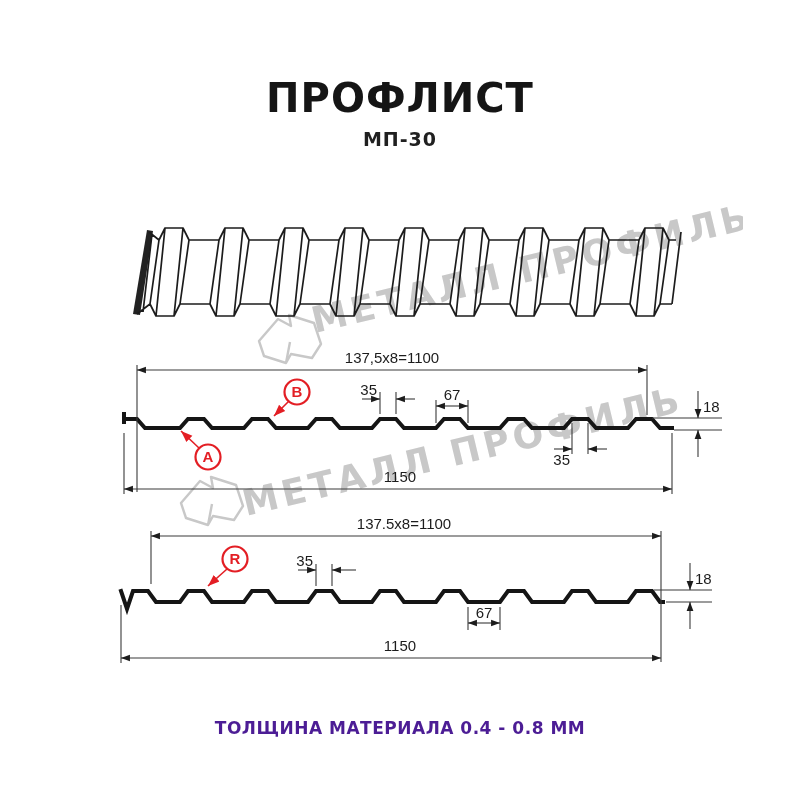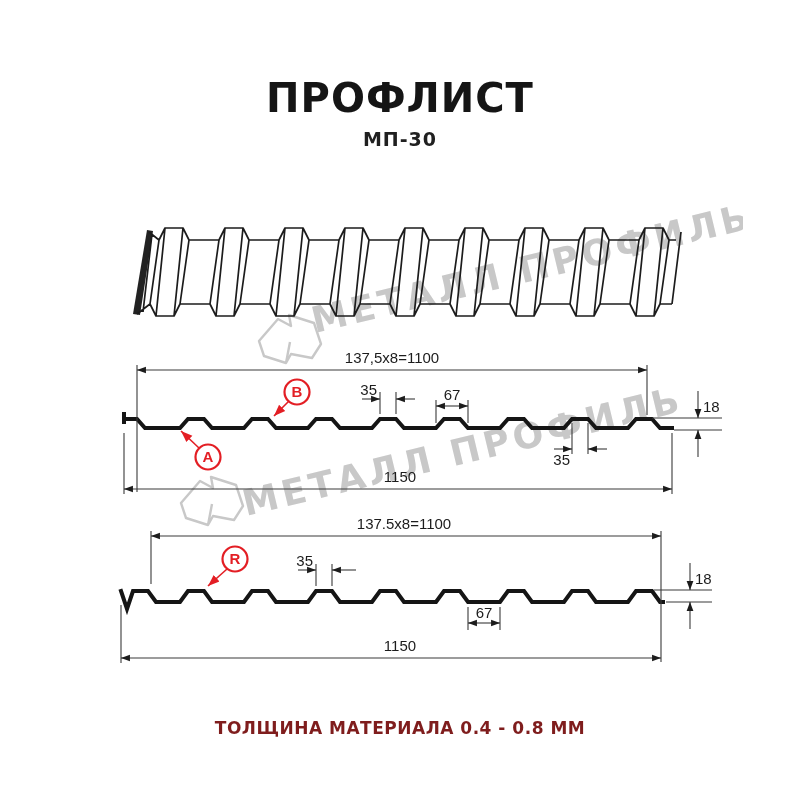--- a/index.html
+++ b/index.html
@@ -6,21 +6,21 @@
   #page{position:relative;width:743px;height:800px;background:#fff;overflow:hidden;
         font-family:"Liberation Sans",sans-serif;margin-top:13px;}
   .title{position:absolute;top:62px;left:0;width:800px;text-align:center;
          font-family:"DejaVu Sans",sans-serif;font-weight:bold;font-size:40px;
          letter-spacing:1px;color:var(--line_black,#161616);}
   .subtitle{position:absolute;top:115px;left:0;width:800px;text-align:center;
          font-family:"DejaVu Sans",sans-serif;font-weight:bold;font-size:19px;
          letter-spacing:1px;color:#202020;}
   .footer{position:absolute;top:705px;left:0;width:800px;text-align:center;
          font-family:"DejaVu Sans",sans-serif;font-weight:bold;font-size:17px;
-         letter-spacing:.5px;color:#7f1d1d;}
+         letter-spacing:.5px;color:#4c1d95;}
   svg{position:absolute;top:0;left:0;}
   .dl{stroke:var(--line_dim,#3a3a3a);stroke-width:1.1;fill:none;}
   .profile{stroke:var(--line_black,#111);stroke-width:4;fill:none;stroke-linecap:square;}
   .sheet{stroke:#1c1c1c;stroke-width:1.7;fill:none;stroke-linejoin:round;}
   .sheetfill{fill:#222;stroke:none;}
   .redln{stroke:var(--accent_red,#e31e24);stroke-width:1.6;fill:none;}
   .redcirc{stroke:var(--accent_red,#e31e24);stroke-width:2.2;fill:none;}
   text.dim{font-family:"Liberation Sans",sans-serif;font-size:15px;fill:#1c1c1c;}
   text.rl{font-family:"Liberation Sans",sans-serif;font-size:15px;font-weight:bold;
           fill:var(--accent_red,#e31e24);}

